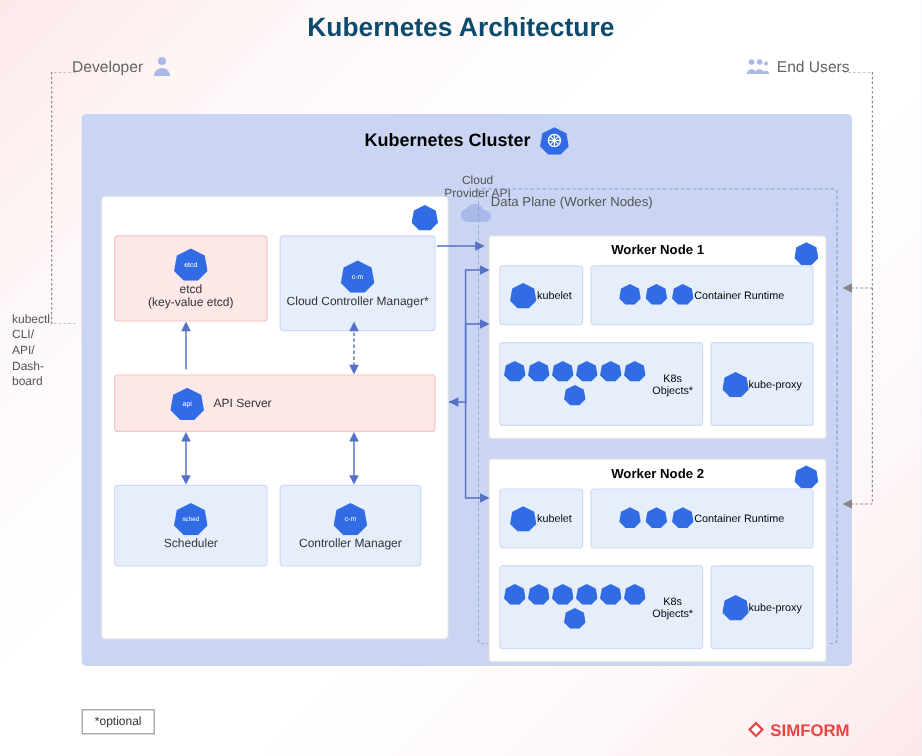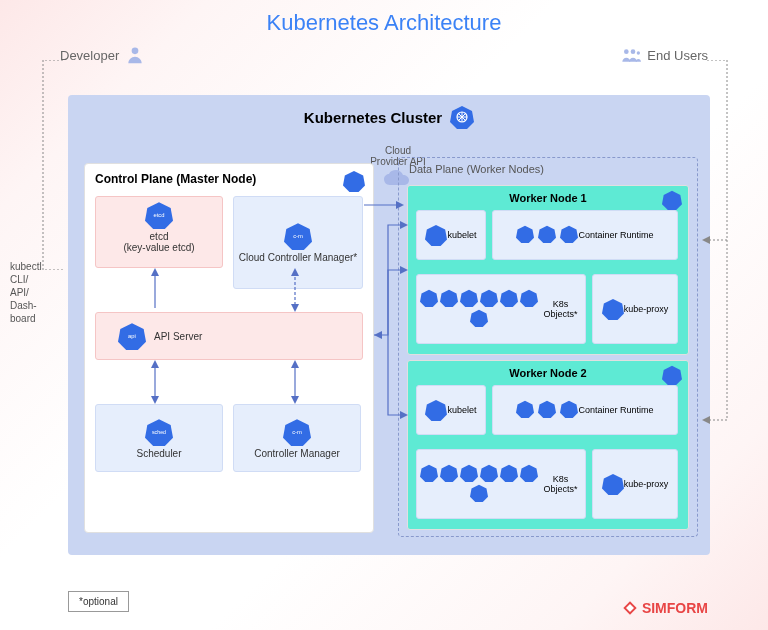--- a/index.html
+++ b/index.html
@@ -1,41 +1,41 @@
 <!DOCTYPE html>
 <html><head>
 <meta charset="utf-8">
 <style>
 *{box-sizing:border-box;margin:0;padding:0}
 body{width:768px;height:630px;font-family:Arial,sans-serif;background:linear-gradient(135deg,#fde8e8 0%,#fef5f5 15%,#ffffff 40%,#ffffff 60%,#fef5f5 85%,#fde8e8 100%);position:relative;overflow:hidden}
-.title{text-align:center;font-size:22px;font-weight:normal;color:#3b82f6;padding:10px 16px 5px}
+.title{text-align:center;font-size:22px;font-weight:bold;color:#0c4a6e;padding:10px 16px 5px}
 .actors{position:absolute;top:45px;width:100%;display:flex;justify-content:space-between;padding:0 60px}
 .actor{display:flex;align-items:center;gap:6px;font-size:13px;color:#666}
 .actor-right{flex-direction:row-reverse}
 .person{width:20px;height:20px}
 .cluster{position:absolute;top:95px;left:68px;width:642px;height:460px;background:#c9d5f2;border-radius:4px}
 .cluster-hdr{text-align:center;font-size:15px;font-weight:bold;padding:10px 0 8px;display:flex;justify-content:center;align-items:center;gap:8px}
 .k8s-logo{width:24px;height:24px}
 .cloud-api{position:absolute;top:50px;left:300px;width:60px;text-align:center;font-size:10px;color:#555}
 .cloud-shape{width:32px;height:20px;margin:2px auto}
 .control-plane{position:absolute;top:68px;left:16px;width:290px;height:370px;background:#fff;border:1px solid #e0e0e0;border-radius:4px}
 .cp-hdr{font-size:12px;font-weight:bold;padding:8px 10px;position:relative}
 .cp-hex{position:absolute;right:8px;top:6px;width:22px;height:22px}
 .comp{background:#e6eefc;border:1px solid #d0dcf5;border-radius:3px;position:absolute;text-align:center;font-size:10px;color:#333;display:flex;flex-direction:column;align-items:center;justify-content:center;padding:4px}
-.comp2{background:#fde8e8;border:1px solid #f5c5c5;border-radius:3px;position:absolute;text-align:center;font-size:10px;color:#333;display:flex;flex-direction:column;align-items:center;justify-content:flex-start;padding:4px}
+.comp2{background:#fde8e8;border:1px solid #f5c5c5;border-radius:3px;position:absolute;text-align:center;font-size:10px;color:#333;display:flex;flex-direction:column;align-items:center;justify-content:center;padding:4px}
 .hexicon{width:28px;height:28px;margin-bottom:2px}
 .etcd{top:32px;left:10px;width:128px;height:72px}
-.ccm{top:32px;left:148px;width:130px;height:93px}
-.api{top:148px;left:10px;width:268px;height:48px;flex-direction:row;gap:8px;justify-content:flex-start;padding-left:22px}
+.ccm{top:32px;left:148px;width:130px;height:80px}
+.api{top:148px;left:10px;width:268px;height:48px;flex-direction:row;gap:8px;justify-content:flex-start;padding-left:46px}
 .api .hexicon{margin:0}
 .sched{top:240px;left:10px;width:128px;height:68px}
-.cm{top:240px;left:148px;width:128px;height:68px}
+.cm{top:240px;left:148px;width:118px;height:68px}
 .data-plane{position:absolute;top:62px;left:330px;width:300px;height:380px;border:1px dashed #8899cc;border-radius:4px}
 .dp-hdr{font-size:11px;color:#555;padding:5px 10px}
-.worker{background:#5eead4;border:1px solid #e0e0e0;border-radius:3px;margin:5px 8px;padding:6px;position:relative;height:170px}
+.worker{background:#ffffff;border:1px solid #e0e0e0;border-radius:3px;margin:16px 8px;padding:6px;position:relative;height:170px}
 .wn-hdr{font-size:11px;font-weight:bold;text-align:center;margin-bottom:4px}
 .wn-hex{position:absolute;right:6px;top:4px;width:20px;height:20px}
 .wcomp{background:#e6eefc;border:1px solid #d0dcf5;border-radius:3px;position:absolute;text-align:center;font-size:9px;display:flex;flex-direction:row;align-items:center;justify-content:center;padding:2px}
 .kubelet{top:24px;left:8px;width:70px;height:50px}
 .runtime{top:24px;left:84px;width:186px;height:50px}
 .runtime .icons-row{display:flex;gap:4px;margin-bottom:2px}
 .small-hex{width:18px;height:18px}
 .k8sobj{top:88px;left:8px;width:170px;height:70px}
 .k8sobj .grid{display:flex;flex-wrap:wrap;gap:2px;justify-content:center;margin-bottom:2px}
 .kproxy{top:88px;left:184px;width:86px;height:70px}
@@ -96,21 +96,20 @@
 
   <div class="cloud-api">
     <div>Cloud Provider API</div>
     <svg class="cloud-shape" viewBox="0 0 32 20">
         <path d="M8 16c-4 0-6-3-6-6s3-5 5-5c1-3 4-4 7-4s6 2 7 5c3 0 6 2 6 5s-2 5-6 5H8z" fill="#a8b8e8"></path>
       </svg>
   </div>
 
   <div class="control-plane">
     <div class="cp-hdr">
-      <span>Control Plane (Master Node)</span>
       <svg class="cp-hex" viewBox="0 0 24 24">
           <polygon points="12,1 22,6 24,17 17,24 7,24 0,17 2,6" fill="#326ce5"></polygon>
         </svg>
     </div>
     <div class="comp2 etcd">
       <svg class="hexicon" viewBox="0 0 24 24">
           <polygon points="12,1 22,6 24,17 17,24 7,24 0,17 2,6" fill="#326ce5"></polygon>
           <text x="12" y="14" font-size="5" fill="#fff" text-anchor="middle">etcd</text>
         </svg>
       <div>etcd</div>

